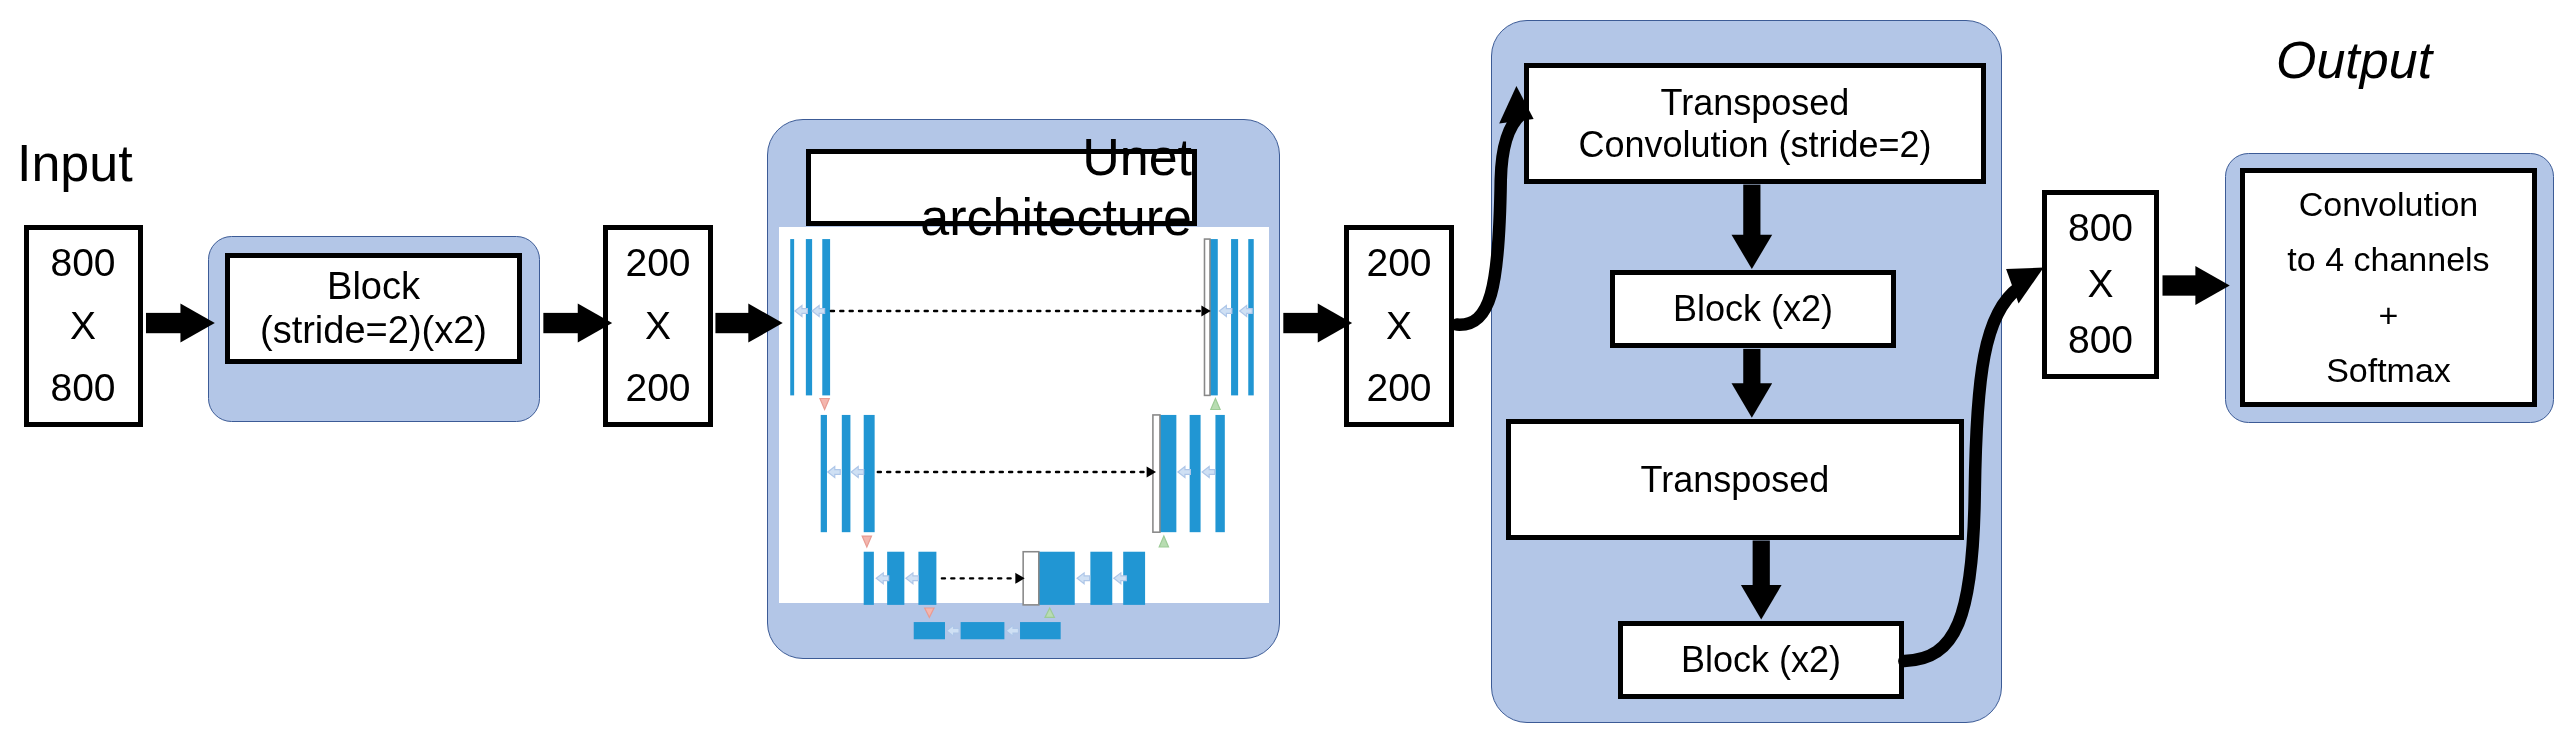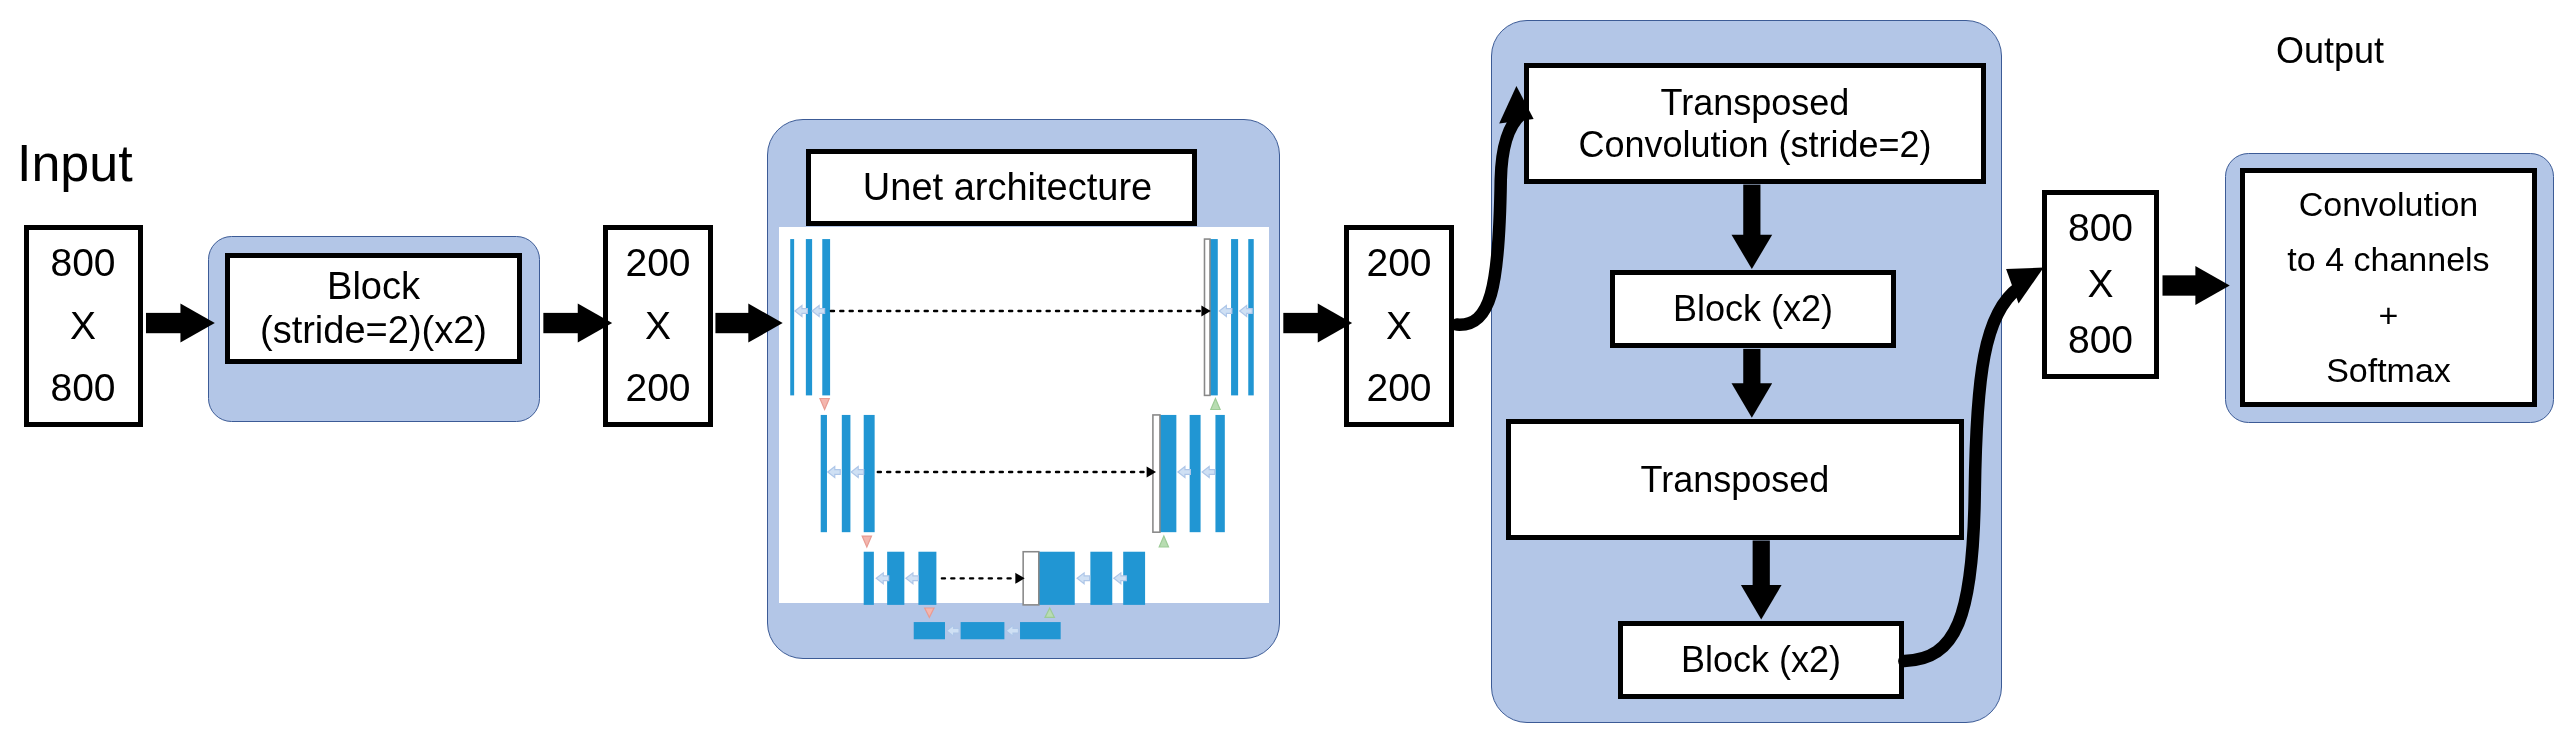--- a/index.html
+++ b/index.html
@@ -55,21 +55,21 @@
       <span>200</span>
       <span>X</span>
       <span>200</span>
     </div>
   </div>
 
   <div class="bpanel" style="left:767px;top:119px;width:513px;height:540px;"></div>
 
   <div class="unet-plate" style="left:779px;top:227px;width:490px;height:376px;"></div>
 
-  <div class="obox" style="left:806px;top:149px;width:391px;height:77px;font-size:38px;padding-left:12px;">
+  <div class="obox" style="left:806px;top:149px;width:391px;height:77px;font-size:52px;padding-left:12px;">
     <span>Unet architecture</span>
   </div>
 
   <svg style="left:779px;top:225px;width:493px;height:383px;" width="493" height="383" viewBox="0 0 630 490">
 
     <g fill="#2196d3">
       <rect x="14" y="18" width="5" height="200"></rect>
       <rect x="34" y="18" width="8" height="200"></rect>
       <rect x="55" y="18" width="10" height="200"></rect>
 
@@ -173,21 +173,21 @@
   </div>
 
   <div class="obox" style="left:2042px;top:190px;width:117px;height:189px;font-size:39px;">
     <div class="dim">
       <span>800</span>
       <span>X</span>
       <span>800</span>
     </div>
   </div>
 
-  <div class="lbl" style="left:2276px;top:30px;font-size:36px;">Output</div>
+  <div class="lbl" style="left:2276px;top:30px;font-size:52px;font-style:italic;">Output</div>
 
   <div class="bpanel sm" style="left:2225px;top:153px;width:329px;height:270px;"></div>
   <div class="obox" style="left:2240px;top:168px;width:297px;height:239px;font-size:34px;gap:16px;">
     <span>Convolution</span>
     <span>to 4 channels</span>
     <span>+</span>
     <span>Softmax</span>
   </div>
 
   <svg style="left:0;top:0;width:2576px;height:747px;" width="2576" height="747" viewBox="0 0 3292 955">

